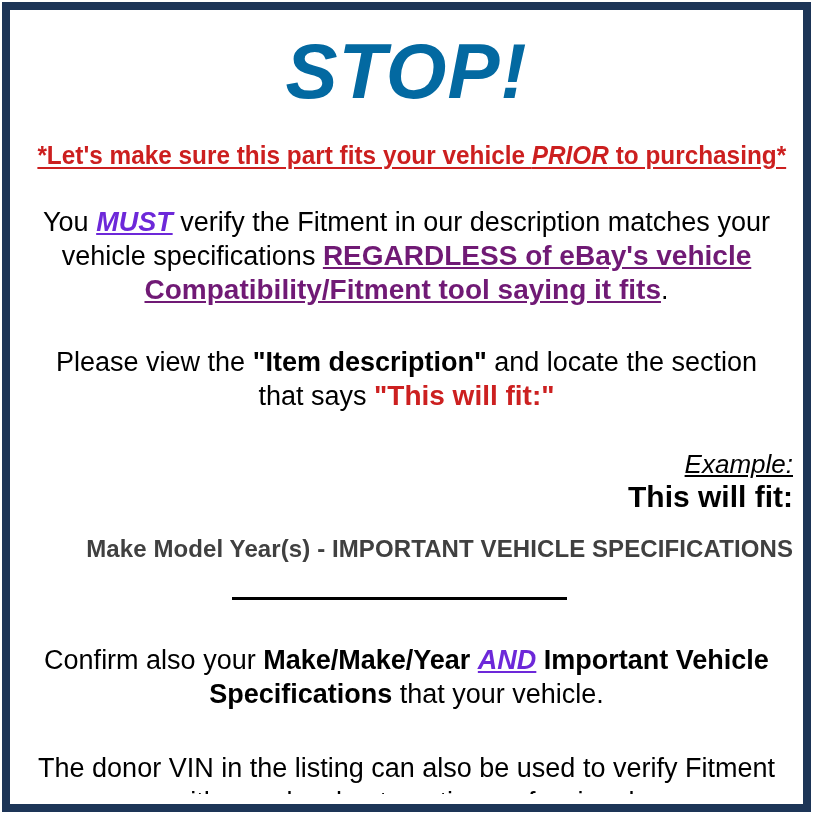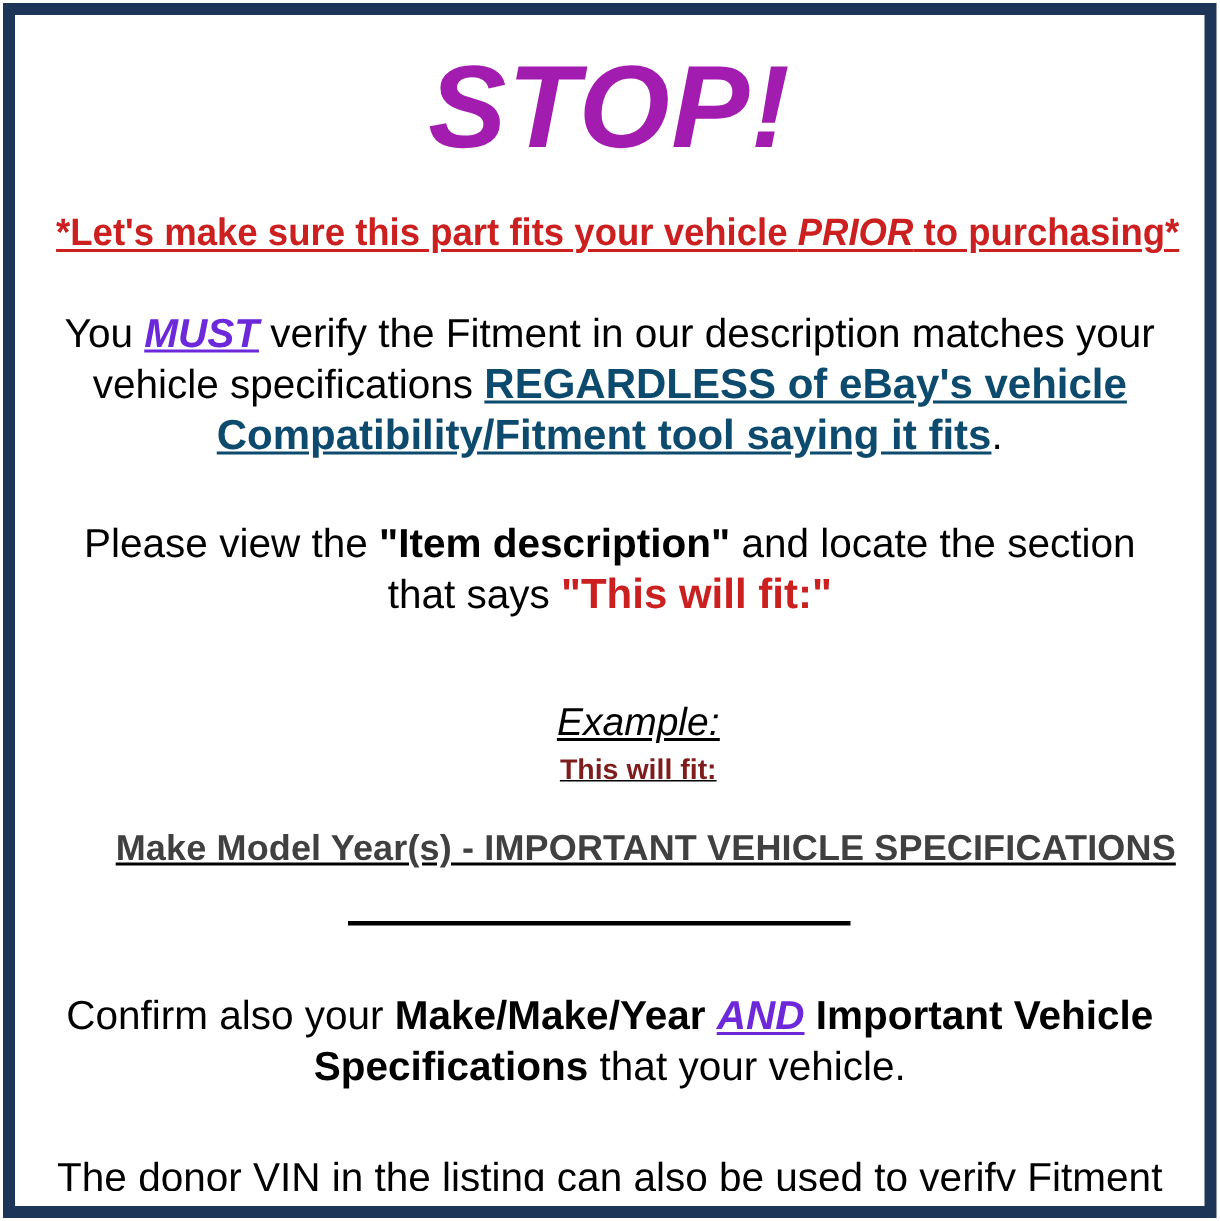--- a/index.html
+++ b/index.html
@@ -32,21 +32,21 @@
     position: absolute;
     left: 10px;
     top: 10px;
     right: 10px;
     bottom: 10px;
     overflow: hidden;
   }
 
   .stop-title {
     text-align: center;
-    color: #a21caf;
+    color: #0369a1;
     font-family: "Liberation Sans", sans-serif;
     font-weight: bold;
     font-style: italic;
     font-size: 78px;
     line-height: 86px;
     letter-spacing: 1px;
     margin: 8px 0 0 0;
     white-space: nowrap;
   }
 
@@ -84,56 +84,55 @@
   .p-vin { margin-top: 40px; }
 
   .red-bi-u {
     color: #6d28d9;
     font-weight: bold;
     font-style: italic;
     text-decoration: underline;
     text-underline-offset: 2px;
   }
   .red-b-u-narrow {
-    color: #0c4a6e;
+    color: #701a75;
     font-weight: bold;
     text-decoration: underline;
     text-underline-offset: 2px;
     font-family: "Liberation Sans Narrow", "Liberation Sans", sans-serif;
     font-size: 28px;
   }
   .bold-black { font-weight: bold; }
   .red-b-narrow {
     color: #cc2020;
     font-weight: bold;
     font-family: "Liberation Sans Narrow", "Liberation Sans", sans-serif;
     font-size: 28px;
   }
 
   
   .example-block {
-    margin-top: 53px;
+    margin-top: 36px;
     padding-left: 38px;
-    text-align: center;
-    text-decoration: underline;
+    text-align: right;
   }
   .example-label {
     color: #000000;
     font-family: "Liberation Sans", sans-serif;
     font-style: italic;
     font-size: 26px;
     line-height: 30px;
     text-decoration: underline;
     text-underline-offset: 2px;
   }
   .fit-label {
-    color: #7f1d1d;
+    color: #000000;
     font-family: "Liberation Sans Narrow", "Liberation Sans", sans-serif;
     font-weight: bold;
-    font-size: 19px;
+    font-size: 30px;
     line-height: 32px;
     margin-top: 2px;
   }
   .spec-line {
     color: #404040;
     font-family: "Liberation Sans Narrow", "Liberation Sans", sans-serif;
     font-weight: bold;
     font-size: 24px;
     line-height: 28px;
     margin-top: 22px;

